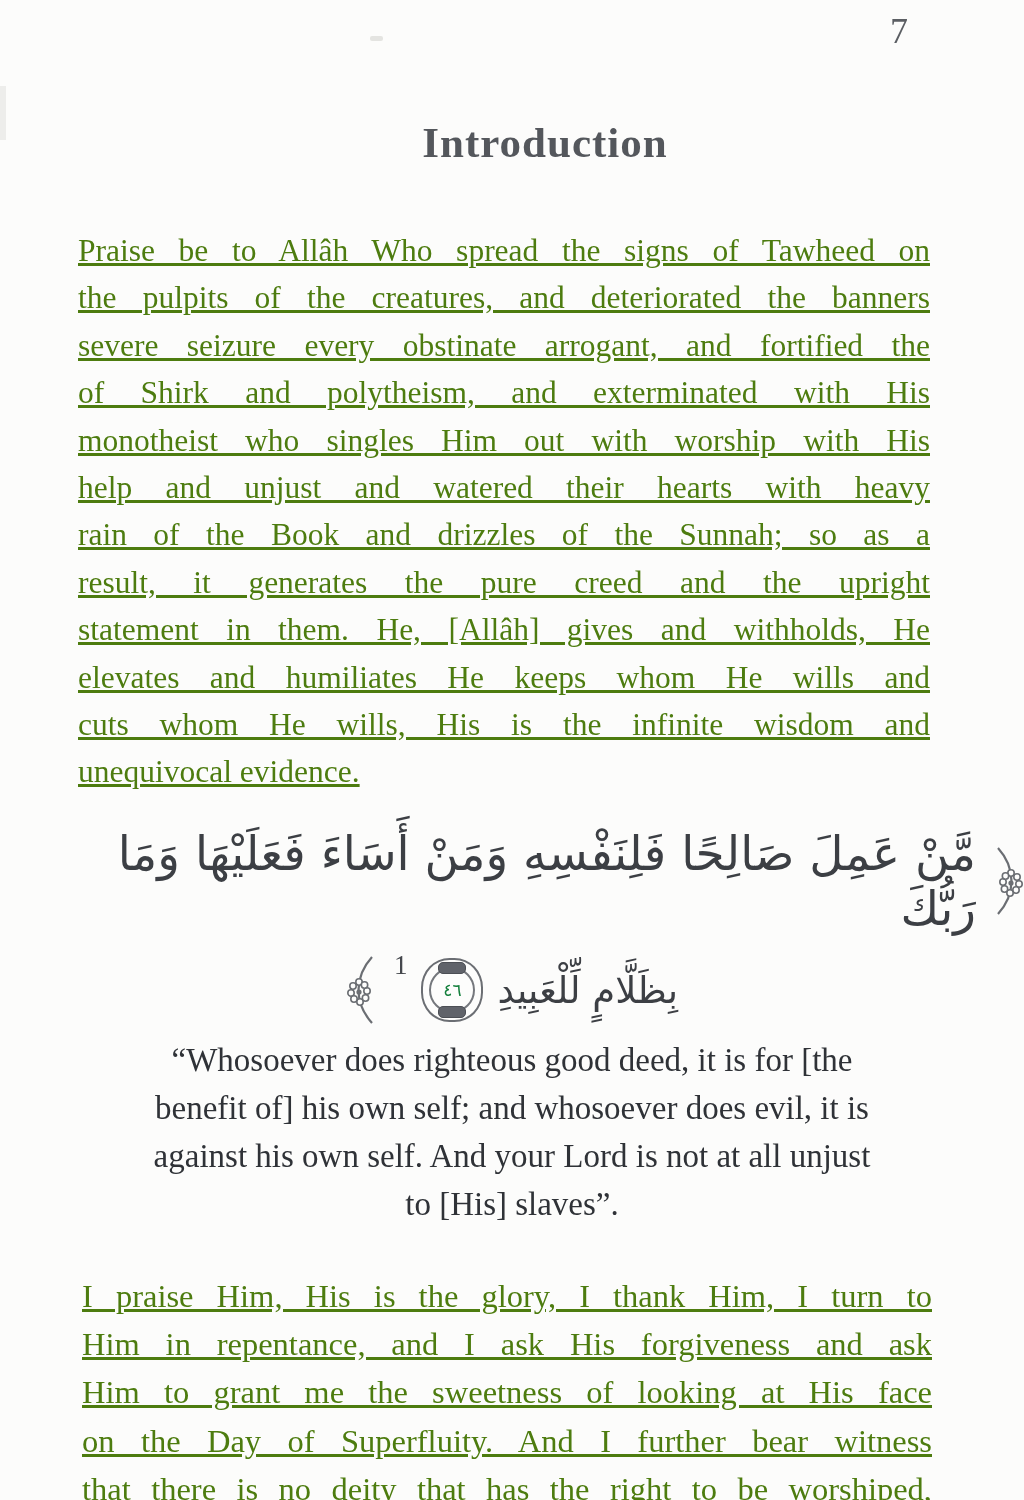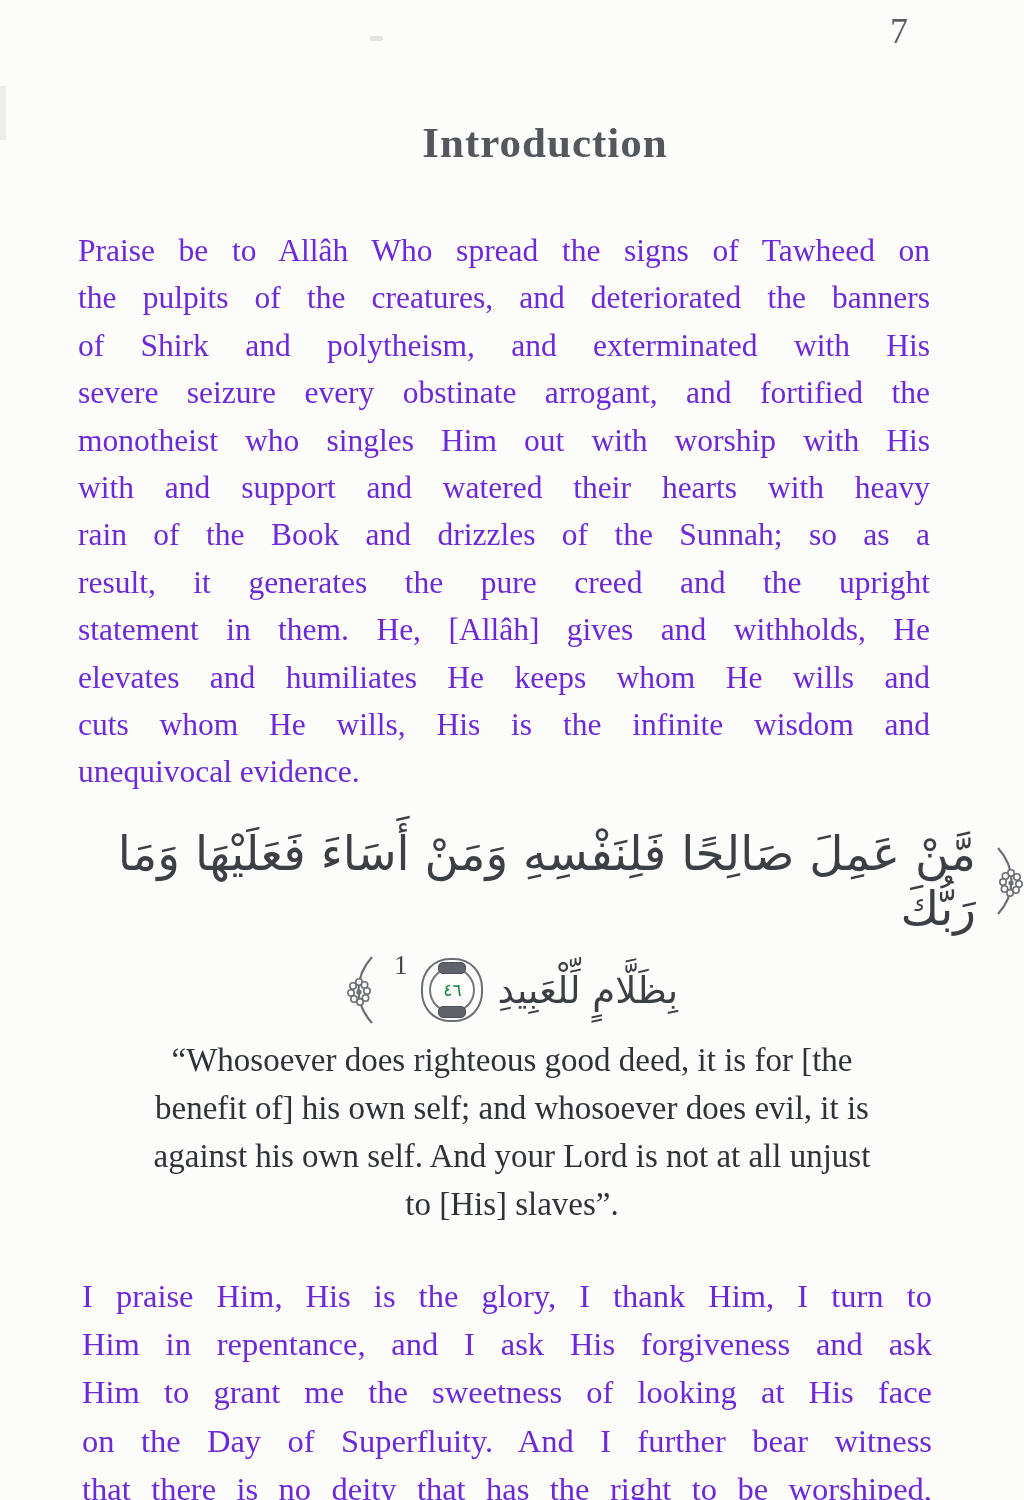--- a/index.html
+++ b/index.html
@@ -32,21 +32,22 @@
     letter-spacing: 1px;
     color: #54575c;
     padding-left: 33px;
   }
   .para {
     position: absolute;
     left: 78px;
     width: 852px;
     font-size: 31.5px;
     line-height: 47.4px;
-    color: #6d28d9;
+    color: #4d7c0f;
+    text-decoration: underline;
   }
   .para .line {
     text-align: justify;
     text-align-last: justify;
     white-space: nowrap;
   }
   #intro-paragraph { top: 227px; }
   #intro-paragraph .line:last-child { text-align-last: left; }
   #closing-paragraph {
     top: 1272px;
@@ -144,24 +145,24 @@
   <div class="artifact artifact-edge"></div>
   <div class="artifact artifact-dash"></div>
 
   <div class="page-number">7</div>
 
   <div class="page-title">Introduction</div>
 
   <div class="para" id="intro-paragraph">
       <div class="line">Praise be to Allâh Who spread the signs of Tawheed on</div>
       <div class="line">the pulpits of the creatures, and deteriorated the banners</div>
+      <div class="line">severe seizure every obstinate arrogant, and fortified the</div>
       <div class="line">of Shirk and polytheism, and exterminated with His</div>
-      <div class="line">severe seizure every obstinate arrogant, and fortified the</div>
       <div class="line">monotheist who singles Him out with worship with His</div>
-      <div class="line">with and support and watered their hearts with heavy</div>
+      <div class="line">help and unjust and watered their hearts with heavy</div>
       <div class="line">rain of the Book and drizzles of the Sunnah; so as a</div>
       <div class="line">result, it generates the pure creed and the upright</div>
       <div class="line">statement in them. He, [Allâh] gives and withholds, He</div>
       <div class="line">elevates and humiliates He keeps whom He wills and</div>
       <div class="line">cuts whom He wills, His is the infinite wisdom and</div>
       <div class="line">unequivocal evidence.</div>
     </div>
 
   <div class="arabic-verse">
     <div class="ar-line ar-line-1">

